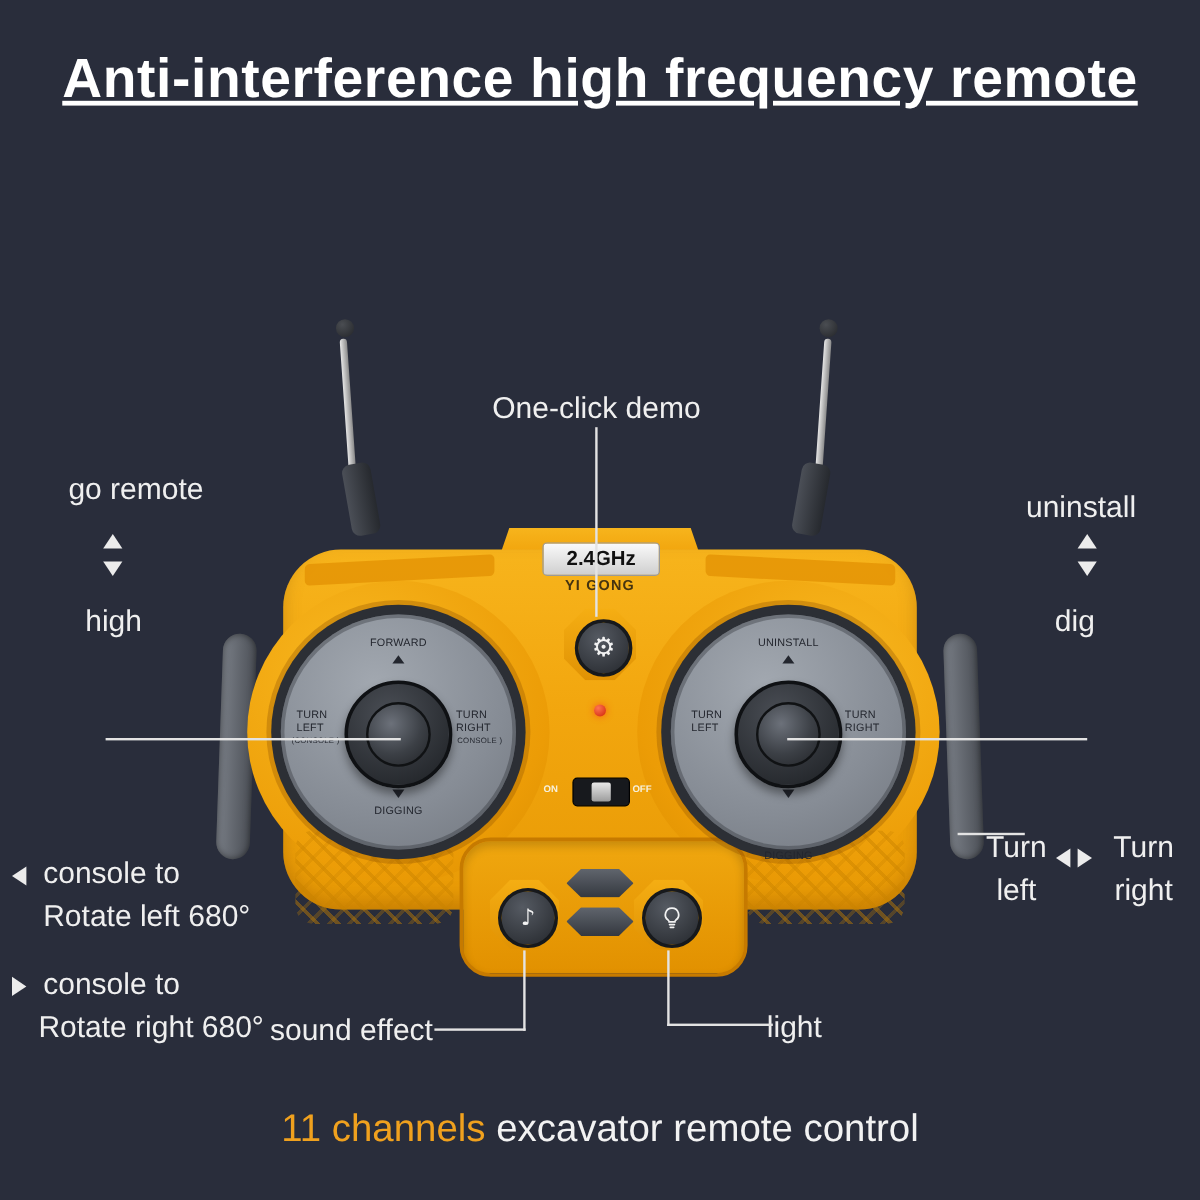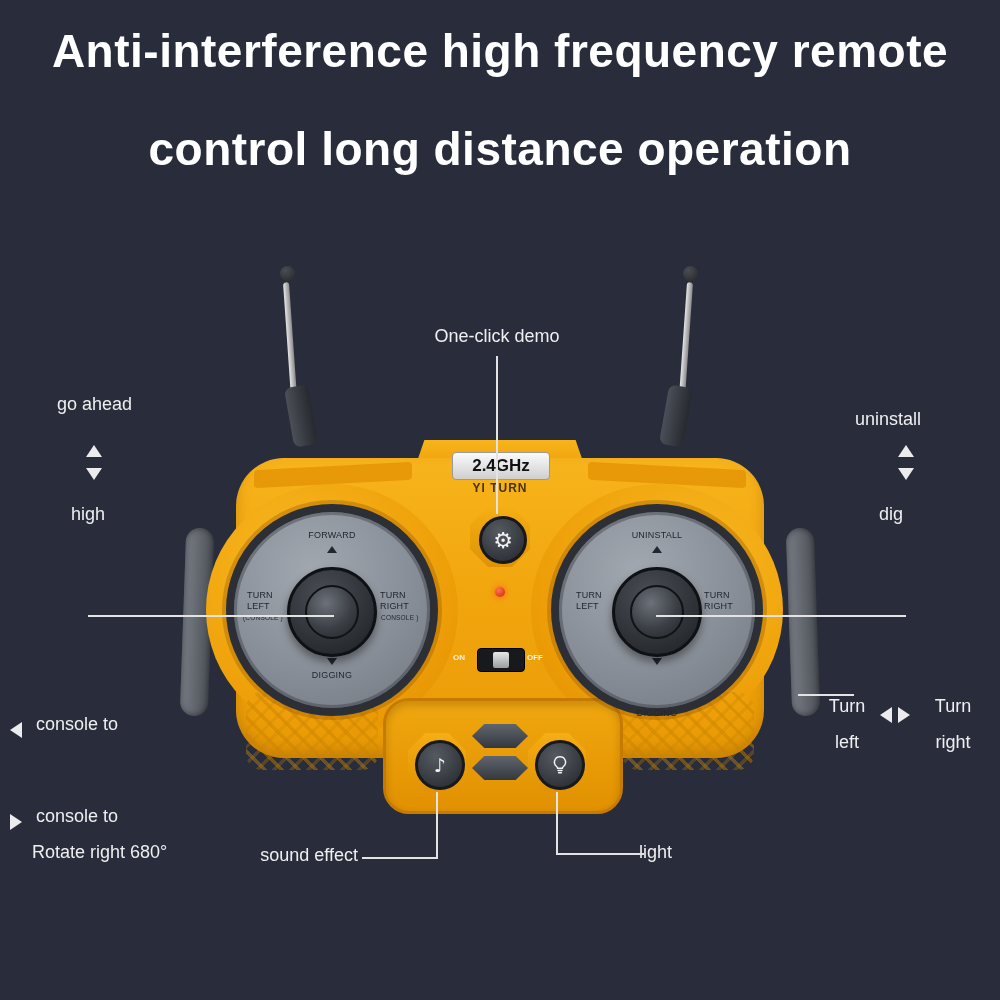--- a/index.html
+++ b/index.html
@@ -1,21 +1,21 @@
 <!DOCTYPE html>
 <html><head>
 <meta charset="utf-8">
 <style>
   html,body{margin:0;padding:0;}
   .stage{position:relative;width:1000px;height:1000px;background:#292d3b;overflow:hidden;
          font-family:"Liberation Sans",sans-serif;}
   
   .title{position:absolute;width:100%;text-align:center;color:#ffffff;font-weight:600;
          font-size:46px;letter-spacing:.5px;}
-  .co{position:absolute;color:#efefef;font-size:18px;white-space:nowrap;}
+  .co{position:absolute;color:#efefef;font-size:25px;white-space:nowrap;}
   .footer{position:absolute;top:922px;width:100%;text-align:center;font-size:32px;color:#f2f2f2;}
   .footer .hl{color:#f0a11e;}
   
   .line{position:absolute;background:#e3e3e3;z-index:40;}
   .tri{position:absolute;width:0;height:0;z-index:40;}
   .tri-up{border-left:8px solid transparent;border-right:8px solid transparent;border-bottom:12px solid #ececec;}
   .tri-down{border-left:8px solid transparent;border-right:8px solid transparent;border-top:12px solid #ececec;}
   .tri-left{border-top:8px solid transparent;border-bottom:8px solid transparent;border-right:12px solid #ececec;}
   .tri-right{border-top:8px solid transparent;border-bottom:8px solid transparent;border-left:12px solid #ececec;}
   
@@ -54,22 +54,21 @@
             display:flex;align-items:center;justify-content:center;color:#f2f2f2;}
   .tex{z-index:4;border-radius:16px;opacity:.8;
        background-image:repeating-linear-gradient(45deg,rgba(200,130,0,.55) 0 3px,transparent 3px 12px),
                         repeating-linear-gradient(-45deg,rgba(200,130,0,.35) 0 3px,transparent 3px 12px);}
 </style>
 </head>
 <body>
 
 <div class="stage">
 
-  <div class="title" style="top:24px;">Anti-interference high frequency remote</div>
-  <div class="title" style="top:122px;">control long distance operation</div>
+  <div class="title" style="top:38px;text-decoration:underline;">Anti-interference high frequency remote</div>
 
   <div class="part grip" style="left:183px;top:528px;transform:rotate(2deg);"></div>
   <div class="part grip" style="left:789px;top:528px;transform:rotate(-2deg);"></div>
 
   <div class="part abase" style="left:289px;top:386px;transform:rotate(-10deg);"></div>
   <div class="part rod" style="left:294px;top:282px;transform:rotate(-4deg);"></div>
   <div class="part atip" style="left:280px;top:266px;"></div>
   <div class="part abase" style="left:664px;top:386px;transform:rotate(10deg);"></div>
   <div class="part rod" style="left:676px;top:282px;transform:rotate(4deg);"></div>
   <div class="part atip" style="left:683px;top:266px;"></div>
@@ -118,21 +117,21 @@
   <div class="plabel" style="left:704px;top:590px;line-height:11px;">
     <span style="display:block;">TURN</span>
     <span style="display:block;">RIGHT</span>
   </div>
   <div class="ptri ptri-down" style="left:652px;top:658px;"></div>
   <div class="plabel" style="left:657px;top:708px;transform:translateX(-50%);">DIGGING</div>
   <div class="part stick-outer" style="left:612px;top:567px;"></div>
   <div class="part stick-knob" style="left:630px;top:585px;"></div>
 
   <div class="part" style="left:452px;top:452px;width:96px;height:26px;border-radius:4px;z-index:6;background:linear-gradient(#fafafa,#cfcfcf);border:1px solid #9a9a9a;text-align:center;line-height:26px;font-weight:bold;font-size:17px;color:#111;">2.4GHz</div>
-  <div class="part" style="left:500px;top:481px;transform:translateX(-50%);z-index:6;font-weight:bold;font-size:12px;letter-spacing:1px;color:#453310;">YI TURN</div>
+  <div class="part" style="left:500px;top:481px;transform:translateX(-50%);z-index:6;font-weight:bold;font-size:12px;letter-spacing:1px;color:#453310;">YI GONG</div>
   <div class="part octa" style="left:470px;top:507px;width:60px;height:60px;"></div>
   <div class="part roundbtn" style="left:479px;top:516px;width:42px;height:42px;font-family:'DejaVu Sans',sans-serif;font-size:22px;">
       <span>⚙</span>
     </div>
   <div class="part" style="left:495px;top:587px;width:10px;height:10px;border-radius:50%;z-index:6;background:radial-gradient(circle at 35% 30%,#ff7452,#cf2407);box-shadow:0 0 6px rgba(255,70,30,.8);"></div>
   <div class="part" style="left:453px;top:653px;z-index:6;font-size:8px;font-weight:bold;color:#f6f0dc;">ON</div>
   <div class="part" style="left:477px;top:648px;width:46px;height:22px;border-radius:4px;z-index:6;background:#17191d;border:1px solid #000;">
     <div style="position:absolute;left:15px;top:3px;width:16px;height:16px;border-radius:2px;background:linear-gradient(#e8e8e8,#9c9c9c);"></div>
   </div>
   <div class="part" style="left:527px;top:653px;z-index:6;font-size:8px;font-weight:bold;color:#f6f0dc;">OFF</div>
@@ -147,34 +146,35 @@
   <div class="part roundbtn" style="left:535px;top:740px;">
     <svg width="22" height="22" viewBox="0 0 24 24">
       <path d="M12 3a6 6 0 0 0-3.5 10.9c.6.5.9 1 .9 1.6h5.2c0-.6.3-1.1.9-1.6A6 6 0 0 0 12 3z" fill="none" stroke="#f2f2f2" stroke-width="1.6"></path>
       <path d="M9.8 18h4.4M10.5 20.5h3" stroke="#f2f2f2" stroke-width="1.6" stroke-linecap="round"></path>
     </svg>
   </div>
 
   <div class="co" style="left:497px;top:326px;transform:translateX(-50%);">One-click demo</div>
   <div class="line" style="left:496px;top:356px;width:2px;height:158px;"></div>
 
-  <div class="co" style="left:57px;top:394px;">go ahead</div>
+  <div class="co" style="left:57px;top:394px;">go remote</div>
   <div class="tri tri-up" style="left:86px;top:445px;"></div>
   <div class="tri tri-down" style="left:86px;top:468px;"></div>
   <div class="co" style="left:71px;top:504px;">high</div>
   <div class="line" style="left:88px;top:615px;width:246px;height:2px;"></div>
 
   <div class="co" style="left:855px;top:409px;">uninstall</div>
   <div class="tri tri-up" style="left:898px;top:445px;"></div>
   <div class="tri tri-down" style="left:898px;top:468px;"></div>
   <div class="co" style="left:879px;top:504px;">dig</div>
   <div class="line" style="left:656px;top:615px;width:250px;height:2px;"></div>
 
   <div class="tri tri-left" style="left:10px;top:722px;"></div>
   <div class="co" style="left:36px;top:714px;">console to</div>
+  <div class="co" style="left:36px;top:750px;">Rotate left 680°</div>
   <div class="tri tri-right" style="left:10px;top:814px;"></div>
   <div class="co" style="left:36px;top:806px;">console to</div>
   <div class="co" style="left:32px;top:842px;">Rotate right 680°</div>
 
   <div class="line" style="left:798px;top:694px;width:56px;height:2px;"></div>
   <div class="co" style="left:816px;top:688px;width:62px;text-align:center;line-height:36px;white-space:normal;">
     <span style="display:block;">Turn</span>
     <span style="display:block;">left</span>
   </div>
   <div class="tri tri-left" style="left:880px;top:707px;"></div>
@@ -184,14 +184,17 @@
     <span style="display:block;">right</span>
   </div>
 
   <div class="co" style="left:225px;top:845px;width:133px;text-align:right;">sound effect</div>
   <div class="line" style="left:362px;top:857px;width:76px;height:2px;"></div>
   <div class="line" style="left:436px;top:792px;width:2px;height:67px;"></div>
   <div class="line" style="left:556px;top:792px;width:2px;height:63px;"></div>
   <div class="line" style="left:556px;top:853px;width:88px;height:2px;"></div>
   <div class="co" style="left:639px;top:842px;">light</div>
 
+  <div class="footer">
+    <span class="hl">11 channels</span><span> excavator remote control</span>
+  </div>
 
 </div>
 
 </body></html>

